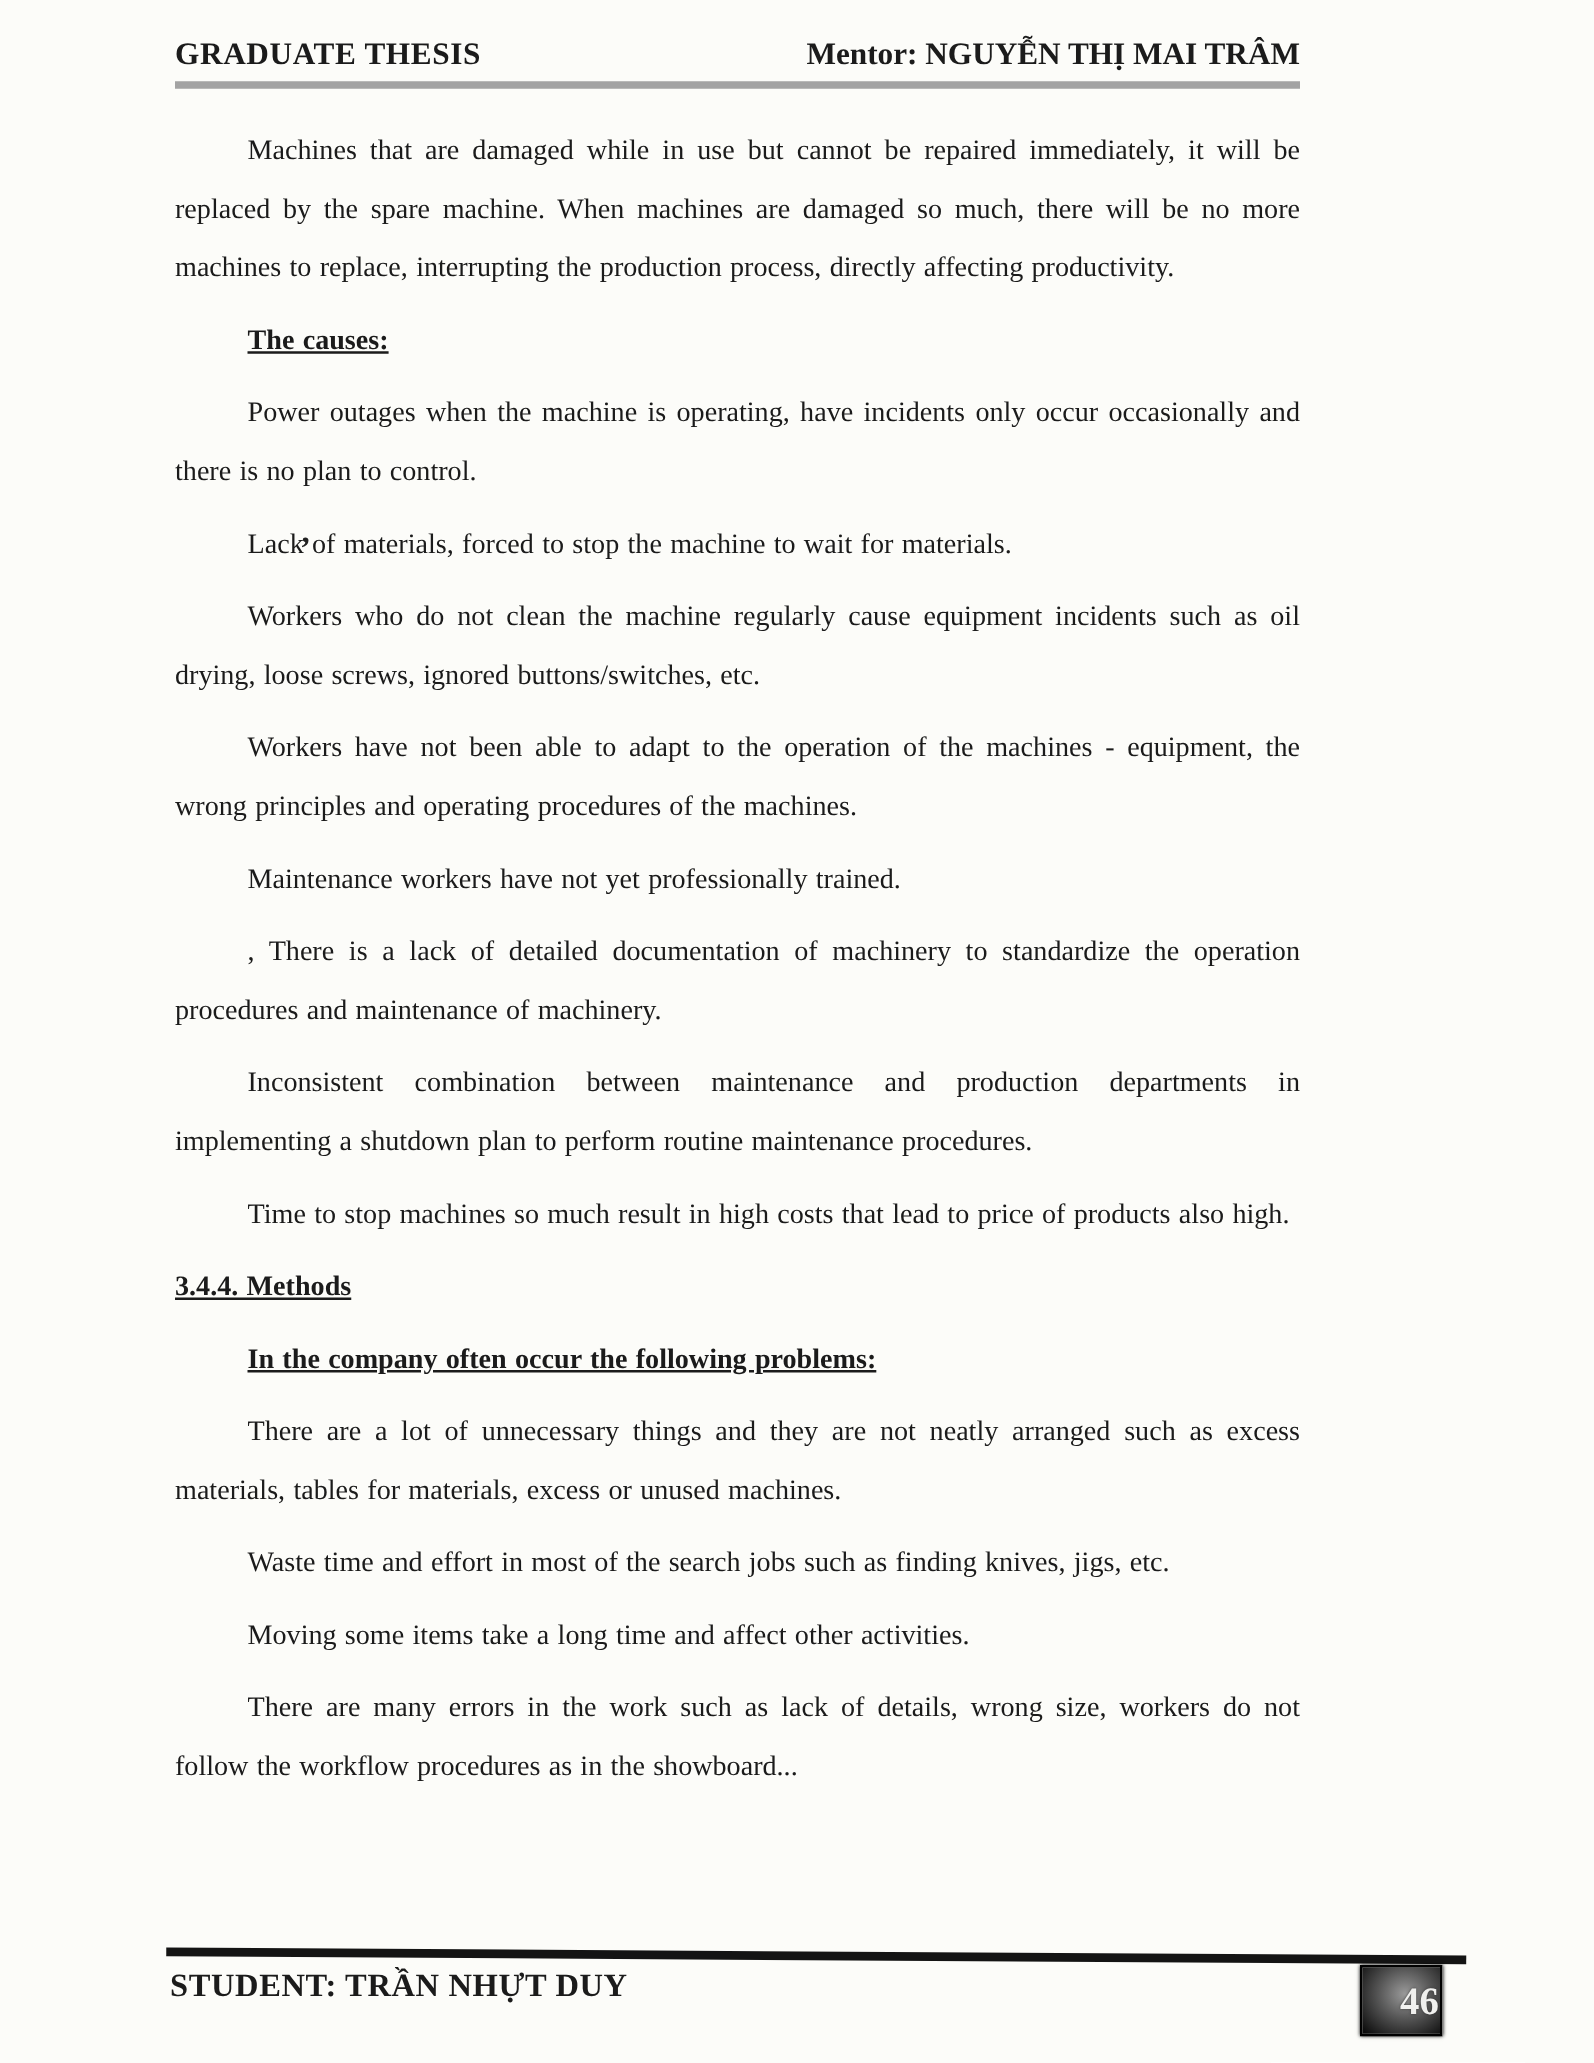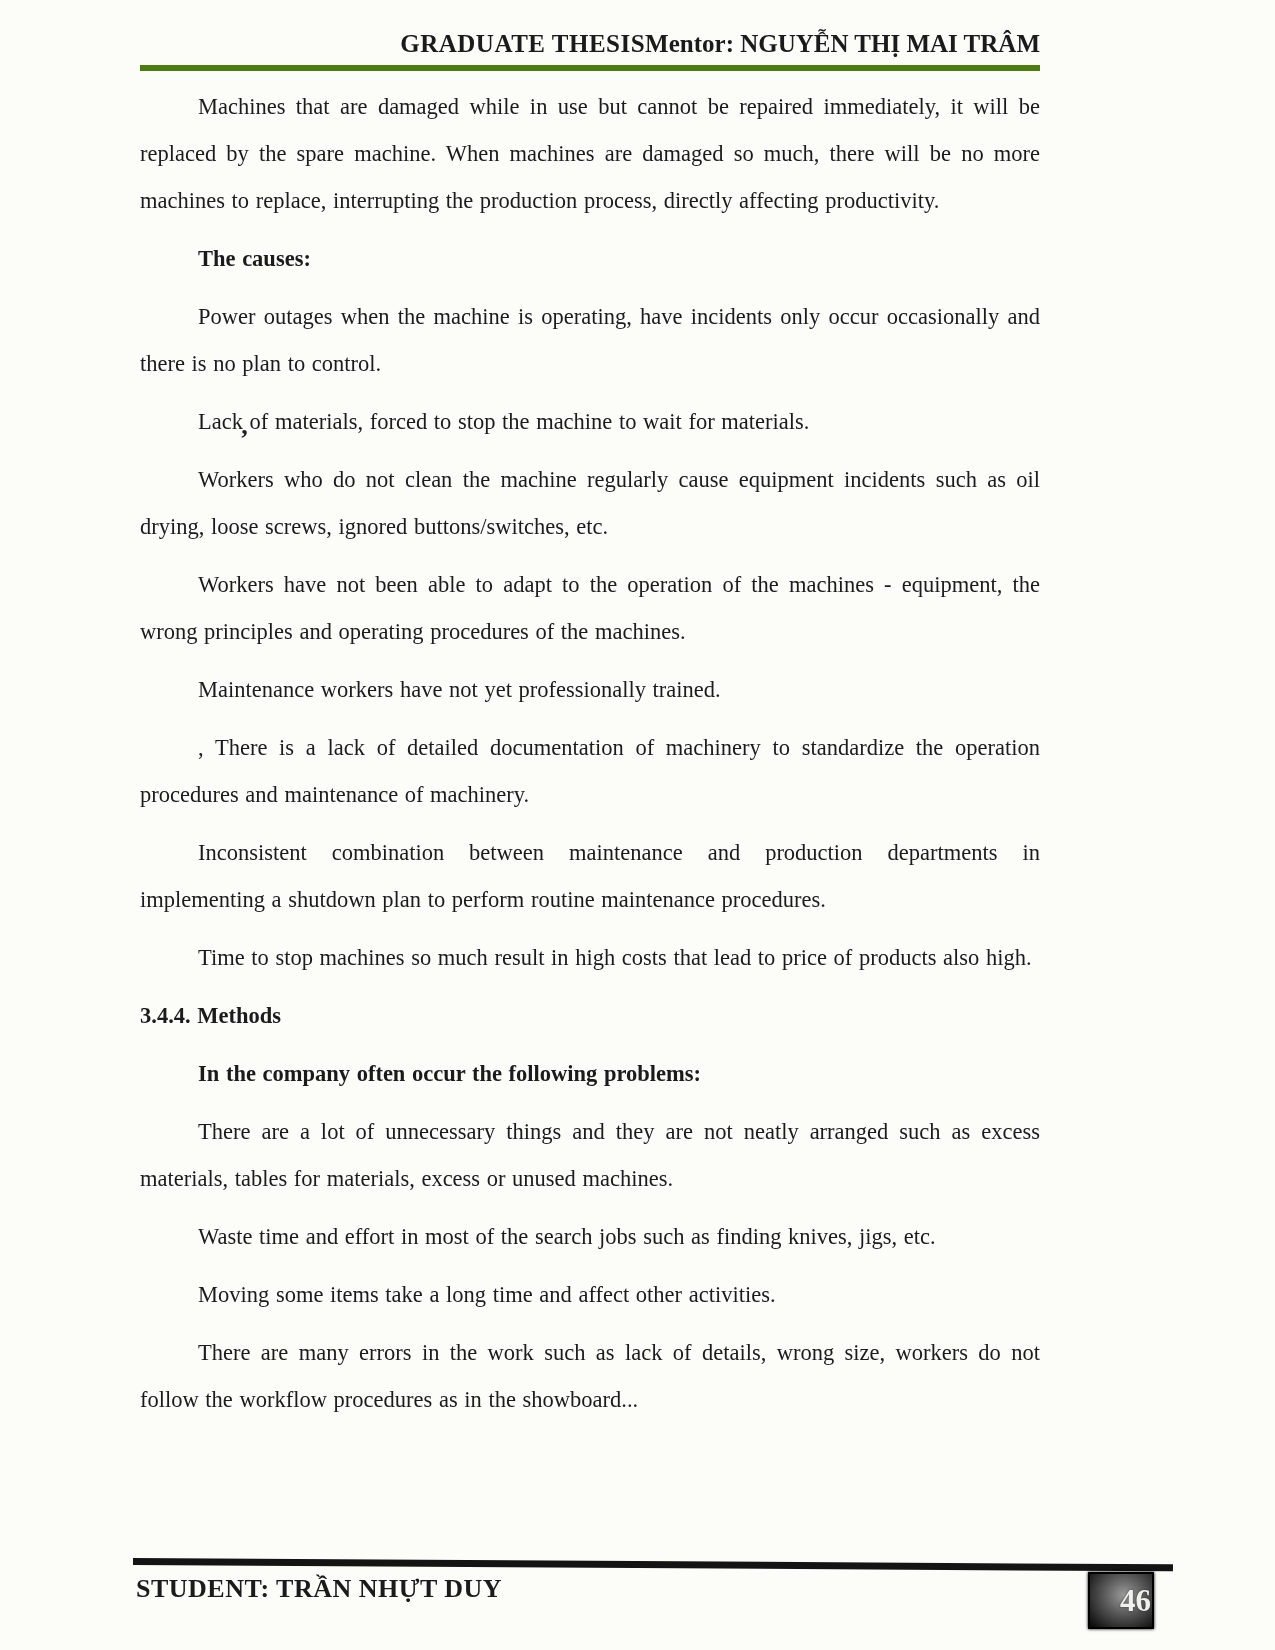--- a/index.html
+++ b/index.html
@@ -13,50 +13,50 @@
     color: #1b1b1b;
     overflow: hidden;
   }
   
   .header {
     position: absolute;
     left: 140px;
     top: 30px;
     width: 900px;
     display: flex;
-    justify-content: flex-end;
+    justify-content: space-between;
     align-items: flex-end;
     padding-bottom: 7px;
-    border-bottom: 6px solid #4d7c0f;
+    border-bottom: 6px solid #a3a3a3;
   }
   .header .h-left {
     font-size: 25px;
     font-weight: bold;
     letter-spacing: 0.5px;
   }
   .header .h-right {
     font-size: 25px;
     font-weight: bold;
   }
   
   .content {
     position: absolute;
     left: 140px;
-    top: 83px;
+    top: 96px;
     width: 900px;
   }
   p.para {
     font-size: 22.5px;
     line-height: 47px;
     text-align: justify;
     text-indent: 58px;
     margin: 0 0 11px 0;
     word-spacing: 1px;
   }
-  p.para.bold { font-weight: bold; }
+  p.para.bold { font-weight: bold; text-decoration: underline; }
   p.para.no-indent { text-indent: 0; }
   
   .stray-mark {
     position: absolute;
     left: 240px;
     top: 424px;
     font-size: 26px;
     font-weight: bold;
     color: #222;
   }

